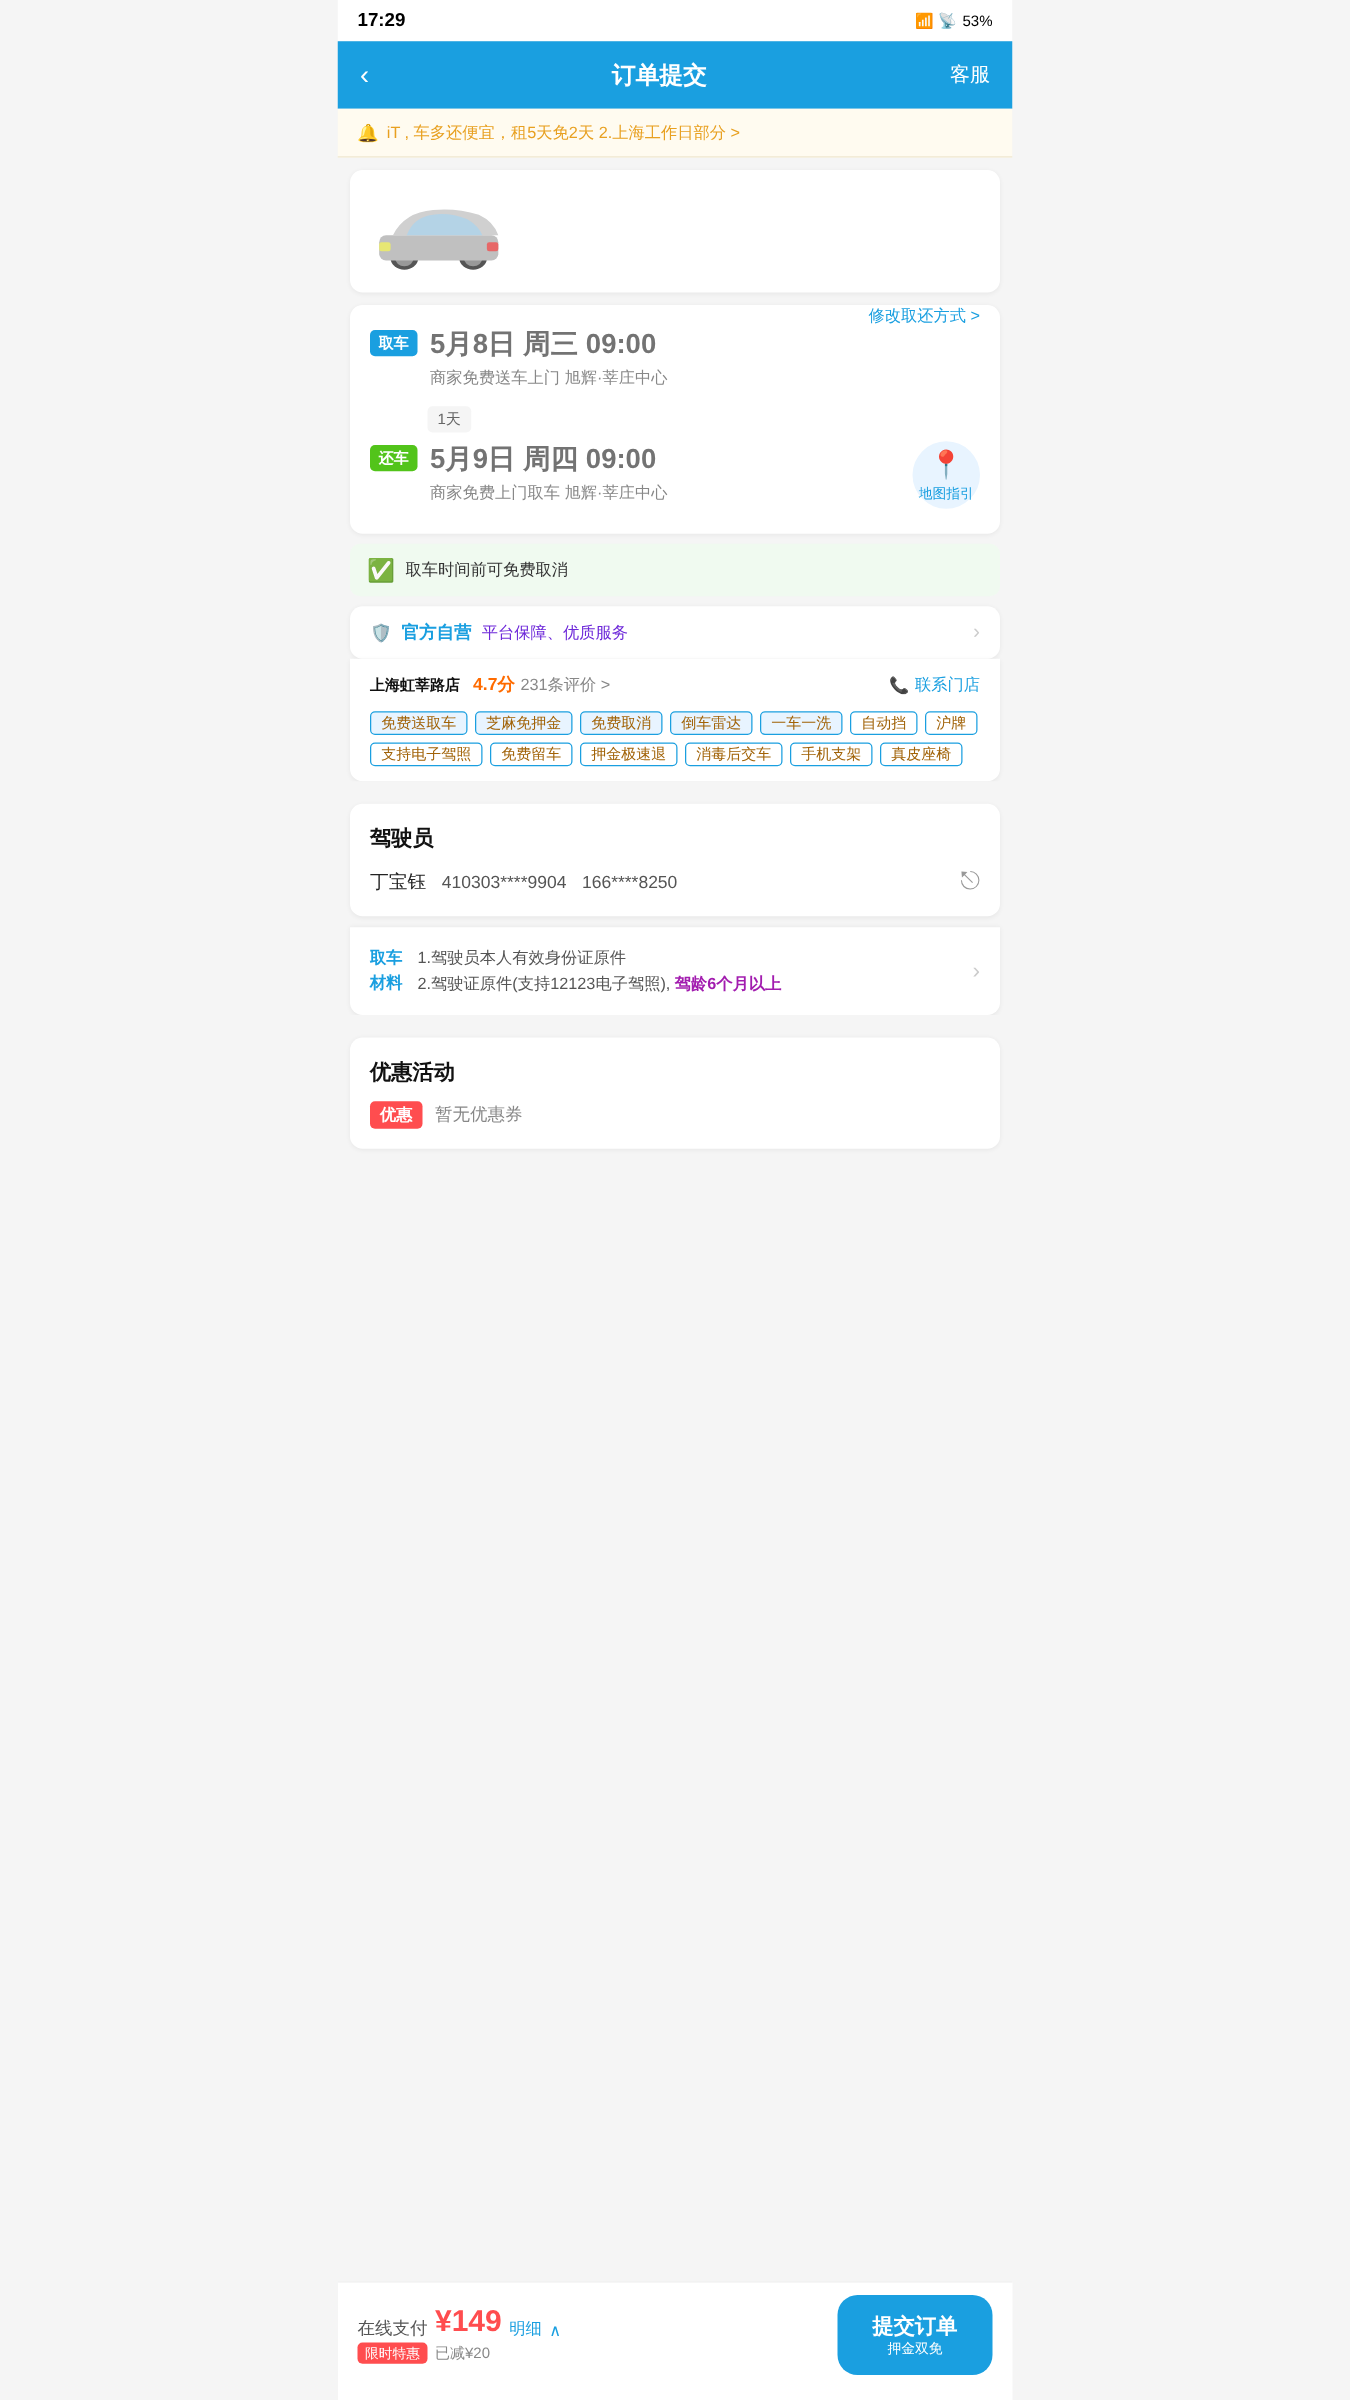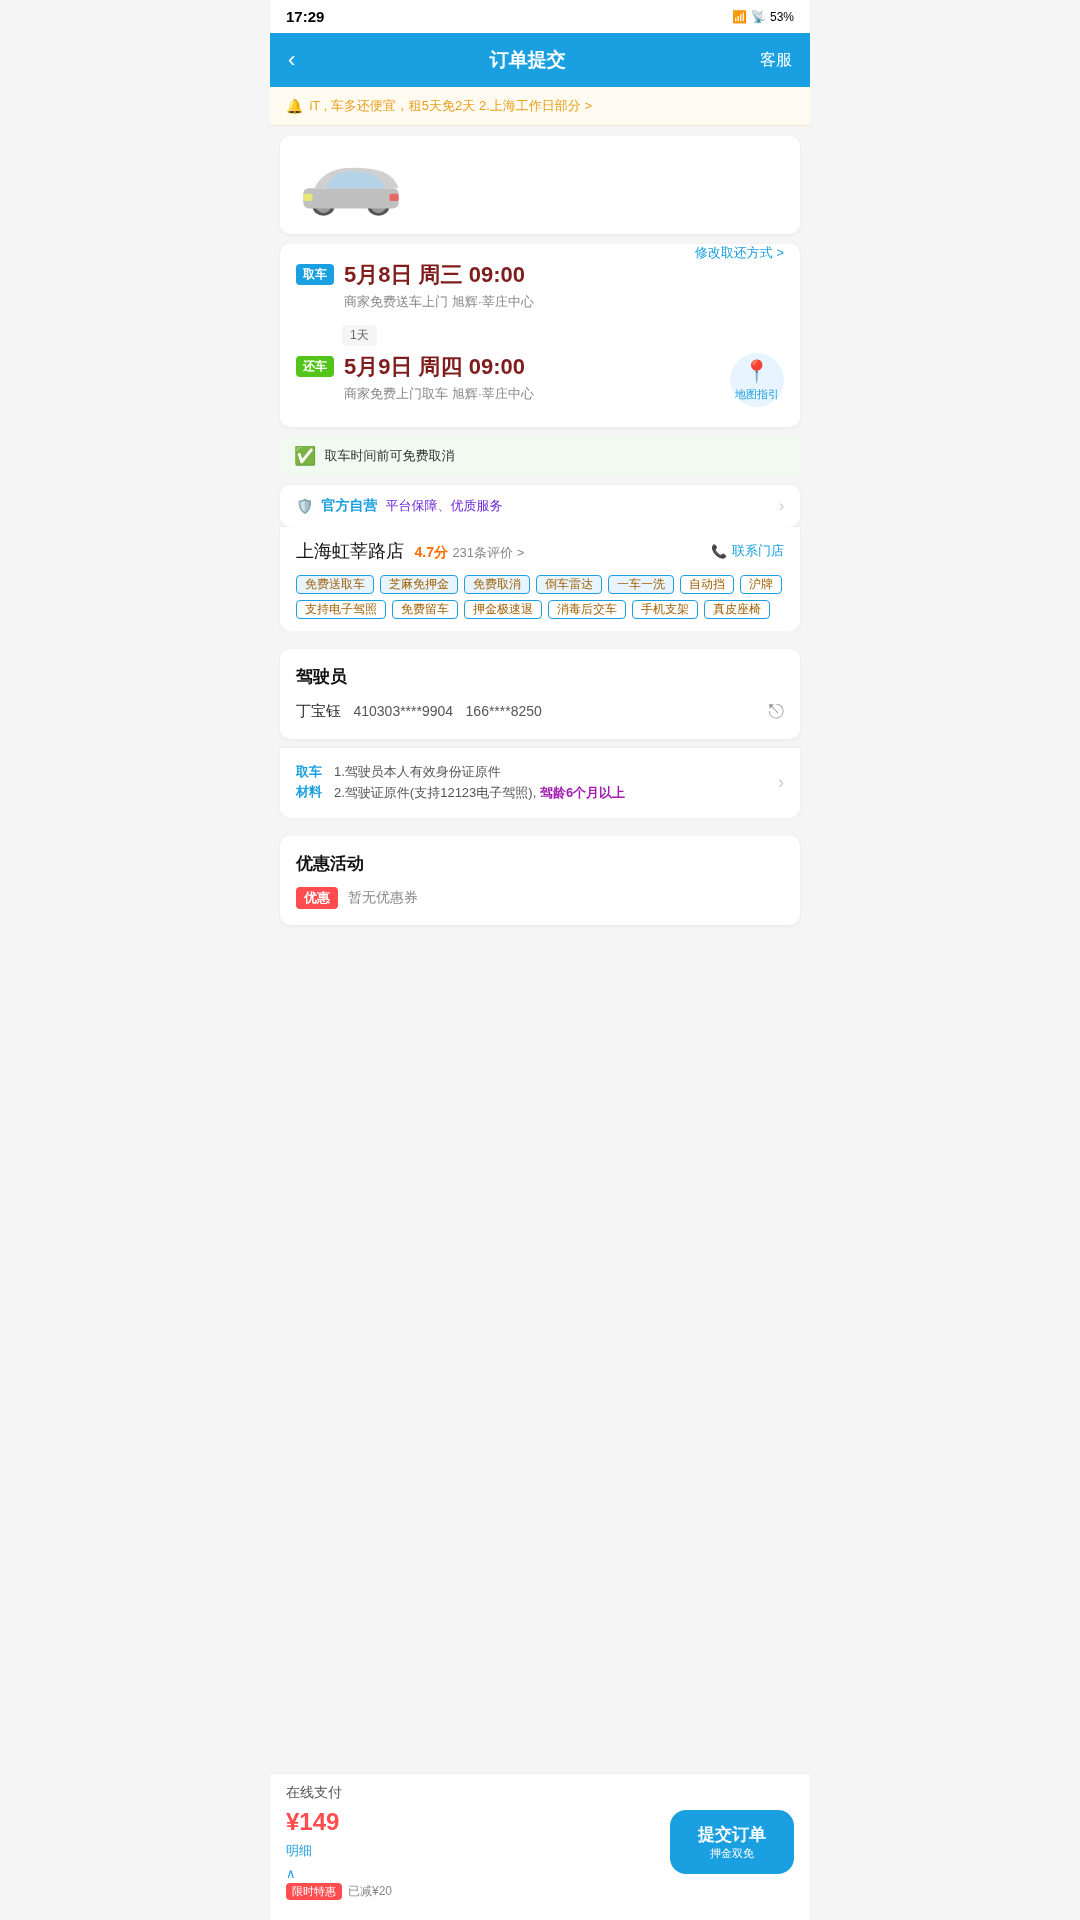--- a/index.html
+++ b/index.html
@@ -124,21 +124,21 @@
       font-weight: 600;
       margin-right: 10px;
       flex-shrink: 0;
       margin-top: 4px;
     }
     .date-badge.return { background: #52c41a; }
     .date-info { flex: 1; }
     .date-main {
       font-size: 22px;
       font-weight: 700;
-      color: #7f1d1d;
+      color: #737373;
     }
     .date-sub {
       font-size: 13px;
       color: #888;
       margin-top: 3px;
     }
     .modify-link {
       position: absolute;
       top: 0;
       right: 16px;
@@ -210,21 +210,21 @@
       border-radius: 0 0 10px 10px;
       padding: 12px 16px;
       box-shadow: 0 1px 4px rgba(0,0,0,0.06);
     }
     .store-header {
       display: flex;
       align-items: center;
       justify-content: space-between;
       margin-bottom: 12px;
     }
-    .store-name { font-size: 18px; font-weight: 400; color: #111; }
+    .store-name { font-size: 12px; font-weight: 700; color: #111; }
     .store-rating { color: #ff6b00; font-size: 14px; font-weight: 600; margin-left: 6px; }
     .store-reviews { color: #888; font-size: 13px; }
     .store-contact { color: #1a9fe0; font-size: 13px; display: flex; align-items: center; gap: 4px; }
     .tags-container { display: flex; flex-wrap: wrap; gap: 6px; }
     .tag {
       border: 1px solid #1a9fe0;
       color: #a16207;
       border-radius: 4px;
       padding: 0 8px;
       font-size: 12px;
@@ -311,21 +311,21 @@
       transform: translateX(-50%);
       width: 540px;
       background: #fff;
       border-top: 1px solid #eee;
       padding: 10px 16px 20px;
       display: flex;
       align-items: center;
       justify-content: space-between;
     }
     .price-area { flex: 1; }
-    .price-row { display: flex; align-items: flex-start; gap: 6px; flex-direction: column; }
+    .price-row { display: flex; align-items: flex-end; gap: 6px; }
     .price-label { font-size: 14px; color: #555; }
     .price-amount { font-size: 24px; font-weight: 700; color: #ff4d4f; }
     .price-detail { color: #1a9fe0; font-size: 13px; }
     .price-arrow { color: #1a9fe0; font-size: 13px; }
     .discount-row { display: flex; align-items: center; gap: 6px; margin-top: 2px; }
     .discount-badge {
       background: #ff4d4f;
       color: #fff;
       border-radius: 4px;
       padding: 1px 6px;

